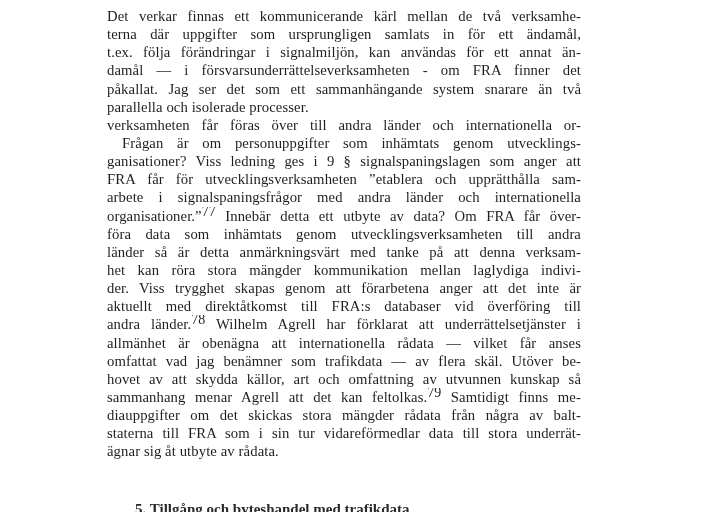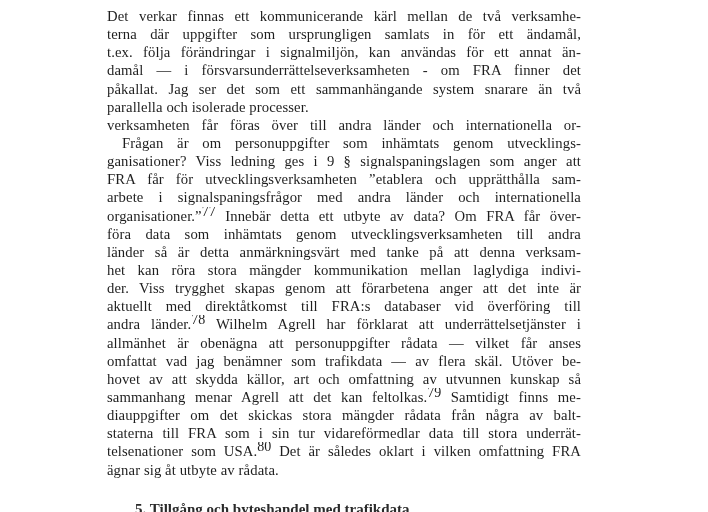--- a/index.html
+++ b/index.html
@@ -80,24 +80,23 @@
         <div class="pline">ganisationer? Viss ledning ges i 9 § signalspaningslagen som anger att</div>
         <div class="pline">FRA får för utvecklingsverksamheten ”etablera och upprätthålla sam-</div>
         <div class="pline">arbete i signalspaningsfrågor med andra länder och internationella</div>
         <div class="pline">organisationer.”<sup class="fn">77</sup> Innebär detta ett utbyte av data? Om FRA får över-</div>
         <div class="pline">föra data som inhämtats genom utvecklingsverksamheten till andra</div>
         <div class="pline">länder så är detta anmärkningsvärt med tanke på att denna verksam-</div>
         <div class="pline">het kan röra stora mängder kommunikation mellan laglydiga indivi-</div>
         <div class="pline">der. Viss trygghet skapas genom att förarbetena anger att det inte är</div>
         <div class="pline">aktuellt med direktåtkomst till FRA:s databaser vid överföring till</div>
         <div class="pline">andra länder.<sup class="fn">78</sup> Wilhelm Agrell har förklarat att underrättelsetjänster i</div>
-        <div class="pline">allmänhet är obenägna att personuppgifter rådata — vilket får anses</div>
+        <div class="pline">allmänhet är obenägna att internationella rådata — vilket får anses</div>
         <div class="pline">omfattat vad jag benämner som trafikdata — av flera skäl. Utöver be-</div>
         <div class="pline">hovet av att skydda källor, art och omfattning av utvunnen kunskap så</div>
         <div class="pline">sammanhang menar Agrell att det kan feltolkas.<sup class="fn">79</sup> Samtidigt finns me-</div>
         <div class="pline">diauppgifter om det skickas stora mängder rådata från några av balt-</div>
         <div class="pline">staterna till FRA som i sin tur vidareförmedlar data till stora underrät-</div>
-        <div class="pline">telsenationer som USA.<sup class="fn">80</sup> Det är således oklart i vilken omfattning FRA</div>
         <div class="pline final">ägnar sig åt utbyte av rådata.</div>
       </div>
     </div>
   <div class="section-heading">5. Tillgång och byteshandel med trafikdata</div>
 </div>
 
 </body></html>

